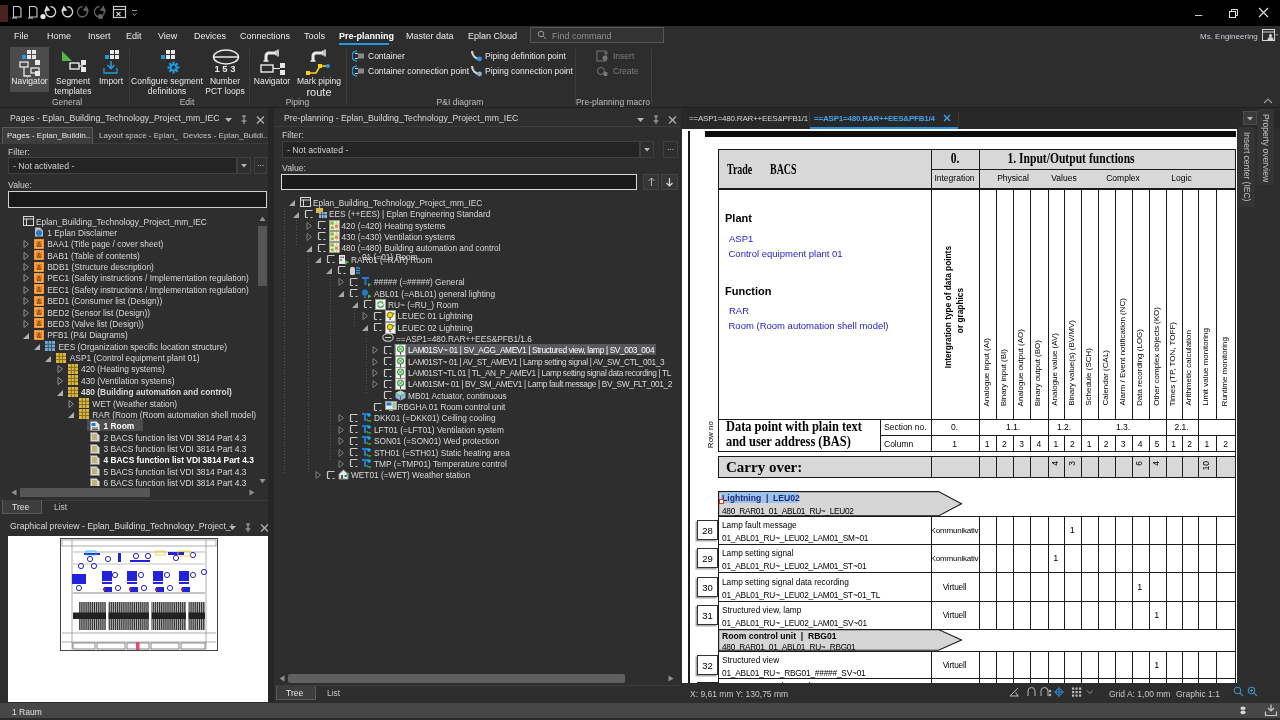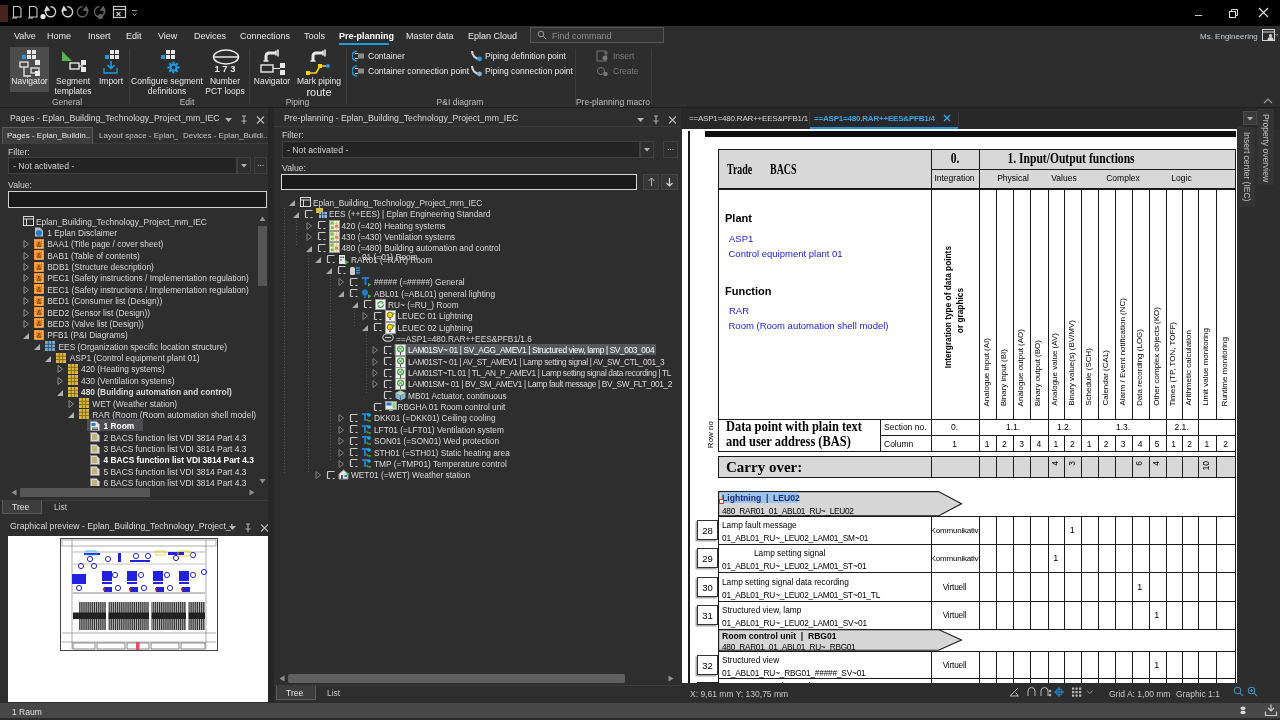--- a/index.html
+++ b/index.html
@@ -49,21 +49,21 @@
 </svg>
 <div class="txt" style="left:1195px;top:7px;font-size:13px;color:#e0e0e0;font-weight:400;">–</div>
 <svg class="abs" style="left:1228px;top:8px" width="11" height="10" viewBox="0 0 11 10">
       <rect x="1.5" y="3.5" width="6" height="6" stroke="#e0e0e0" fill="none"></rect>
       <path d="M3.5 3.5 v-2 h6 v6 h-2" stroke="#e0e0e0" fill="none"></path>
     </svg>
 <svg class="abs" style="left:1258px;top:7px" width="11" height="11" viewBox="0 0 11 11">
       <path d="M1 1 l9 9 M10 1 l-9 9" stroke="#e0e0e0" stroke-width="1.2"></path>
     </svg>
 <div class="abs" style="left:0px;top:26px;width:1280px;height:20px;background:#2d2d2d;"></div>
-<div class="txt" style="left:14px;top:31px;font-size:9px;color:#e8e8e8;font-weight:400;">Valve</div>
+<div class="txt" style="left:14px;top:31px;font-size:9px;color:#e8e8e8;font-weight:400;">File</div>
 <div class="txt" style="left:47px;top:31px;font-size:9px;color:#e8e8e8;font-weight:400;">Home</div>
 <div class="txt" style="left:88px;top:31px;font-size:9px;color:#e8e8e8;font-weight:400;">Insert</div>
 <div class="txt" style="left:126px;top:31px;font-size:9px;color:#e8e8e8;font-weight:400;">Edit</div>
 <div class="txt" style="left:158px;top:31px;font-size:9px;color:#e8e8e8;font-weight:400;">View</div>
 <div class="txt" style="left:194px;top:31px;font-size:9px;color:#e8e8e8;font-weight:400;">Devices</div>
 <div class="txt" style="left:240px;top:31px;font-size:9px;color:#e8e8e8;font-weight:400;">Connections</div>
 <div class="txt" style="left:304px;top:31px;font-size:9px;color:#e8e8e8;font-weight:400;">Tools</div>
 <div class="txt" style="left:339px;top:31px;font-size:9px;color:#ffffff;font-weight:700;">Pre-planning</div>
 <div class="abs" style="left:339px;top:42.5px;width:50px;height:2.2px;background:#1e9be2;"></div>
 <div class="txt" style="left:406px;top:31px;font-size:9px;color:#e8e8e8;font-weight:400;">Master data</div>
@@ -147,21 +147,21 @@
       <g stroke="#1e9be2" stroke-width="2">
         <path d="M7.5 1.5 v3 M7.5 10.5 v3 M1.5 7.5 h3 M10.5 7.5 h3 M3.3 3.3 l2 2 M9.7 9.7 l2 2 M11.7 3.3 l-2 2 M3.3 11.7 l2-2"></path>
       </g>
     </svg>
 <div class="txt" style="left:167px;top:76px;transform:translateX(-50%);font-size:8.5px;color:#e8e8e8;font-weight:400;">Configure segment</div>
 <div class="txt" style="left:167px;top:86px;transform:translateX(-50%);font-size:8.5px;color:#e8e8e8;font-weight:400;">definitions</div>
 <svg class="abs" style="left:212px;top:49px" width="28" height="16" viewBox="0 0 28 16">
       <ellipse cx="14" cy="8" rx="12.5" ry="7" stroke="#e8e8e8" fill="none" stroke-width="1.5"></ellipse>
       <path d="M2 8 h24" stroke="#e8e8e8" stroke-width="1.5"></path>
     </svg>
-<div class="txt" style="left:225px;top:63px;transform:translateX(-50%);font-size:9.5px;color:#e8e8e8;font-weight:700;">1 7 3</div>
+<div class="txt" style="left:225px;top:63px;transform:translateX(-50%);font-size:9.5px;color:#e8e8e8;font-weight:700;">1 5 3</div>
 <div class="txt" style="left:225px;top:76px;transform:translateX(-50%);font-size:8.5px;color:#e8e8e8;font-weight:400;">Number</div>
 <div class="txt" style="left:225px;top:86px;transform:translateX(-50%);font-size:8.5px;color:#e8e8e8;font-weight:400;">PCT loops</div>
 <svg class="abs" style="left:262px;top:49px" width="22" height="14" viewBox="0 0 22 14">
  <path d="M4 12 v-5 a3 3 0 0 1 3-3 h7" stroke="#e8e8e8" stroke-width="3" fill="none"></path>
  <path d="M1.5 12 h5 M14 1.5 v5" stroke="#e8e8e8" stroke-width="1.6"></path>
       <path d="M16 0.5 v7" stroke="#e8e8e8" stroke-width="1.6"></path>
     </svg>
 <svg class="abs" style="left:260px;top:63px" width="26" height="12" viewBox="0 0 26 12">
       <g stroke="#e8e8e8" fill="none" stroke-width="1.4">
         <rect x="1" y="2" width="12" height="7"></rect>
@@ -1145,21 +1145,21 @@
 <div class="txt" style="left:40px;top:502px;font-size:8.6px;color:#000;font-weight:700;">Room control unit&nbsp; | &nbsp;RBG01</div>
 <div class="txt" style="left:40px;top:512.5px;font-size:8.3px;color:#000;font-weight:400;letter-spacing:-0.3px;">480_RAR01_01_ABL01_RU~_RBG01</div>
 <div class="abs" style="left:15px;top:390.79999999999995px;width:21px;height:20px;background:#fff;border:1px solid #333;box-shadow:-1.5px 1.5px 0 #aaa;"></div>
 <div class="txt" style="left:25.5px;top:400.79999999999995px;transform:translate(-50%,-50%);font-size:9.5px;color:#000;">28</div>
 <div class="txt" style="left:40px;top:391.0px;font-size:8.3px;color:#000;font-weight:400;">Lamp fault message</div>
 <div class="txt" style="left:40px;top:404.0px;font-size:8.3px;color:#000;font-weight:400;letter-spacing:-0.2px;">01_ABL01_RU~_LEU02_LAM01_SM~01</div>
 <div class="txt" style="left:272.5px;top:400.79999999999995px;transform:translate(-50%,-50%);font-size:8px;color:#000;letter-spacing:-0.2px;">Kommunikativ</div>
 <div class="txt" style="left:390.20000000000005px;top:400.79999999999995px;transform:translate(-50%,-50%);font-size:9px;color:#000;">1</div>
 <div class="abs" style="left:15px;top:419.04999999999995px;width:21px;height:20px;background:#fff;border:1px solid #333;box-shadow:-1.5px 1.5px 0 #aaa;"></div>
 <div class="txt" style="left:25.5px;top:429.04999999999995px;transform:translate(-50%,-50%);font-size:9.5px;color:#000;">29</div>
-<div class="txt" style="left:40px;top:419.0px;font-size:8.3px;color:#000;font-weight:400;margin-left:32px;">Lamp setting signal</div>
+<div class="txt" style="left:40px;top:419.0px;font-size:8.3px;color:#000;font-weight:400;">Lamp setting signal</div>
 <div class="txt" style="left:40px;top:432.0px;font-size:8.3px;color:#000;font-weight:400;letter-spacing:-0.2px;">01_ABL01_RU~_LEU02_LAM01_ST~01</div>
 <div class="txt" style="left:272.5px;top:429.04999999999995px;transform:translate(-50%,-50%);font-size:8px;color:#000;letter-spacing:-0.2px;">Kommunikativ</div>
 <div class="txt" style="left:373.70000000000005px;top:429.04999999999995px;transform:translate(-50%,-50%);font-size:9px;color:#000;">1</div>
 <div class="abs" style="left:15px;top:447.54999999999995px;width:21px;height:20px;background:#fff;border:1px solid #333;box-shadow:-1.5px 1.5px 0 #aaa;"></div>
 <div class="txt" style="left:25.5px;top:457.54999999999995px;transform:translate(-50%,-50%);font-size:9.5px;color:#000;">30</div>
 <div class="txt" style="left:40px;top:447.5px;font-size:8.3px;color:#000;font-weight:400;">Lamp setting signal data recording</div>
 <div class="txt" style="left:40px;top:460.5px;font-size:8.3px;color:#000;font-weight:400;letter-spacing:-0.2px;">01_ABL01_RU~_LEU02_LAM01_ST~01_TL</div>
 <div class="txt" style="left:272.5px;top:457.54999999999995px;transform:translate(-50%,-50%);font-size:8.3px;color:#000;letter-spacing:-0.2px;">Virtuell</div>
 <div class="txt" style="left:457.70000000000005px;top:457.54999999999995px;transform:translate(-50%,-50%);font-size:9px;color:#000;">1</div>
 <div class="abs" style="left:15px;top:476.0px;width:21px;height:20px;background:#fff;border:1px solid #333;box-shadow:-1.5px 1.5px 0 #aaa;"></div>

